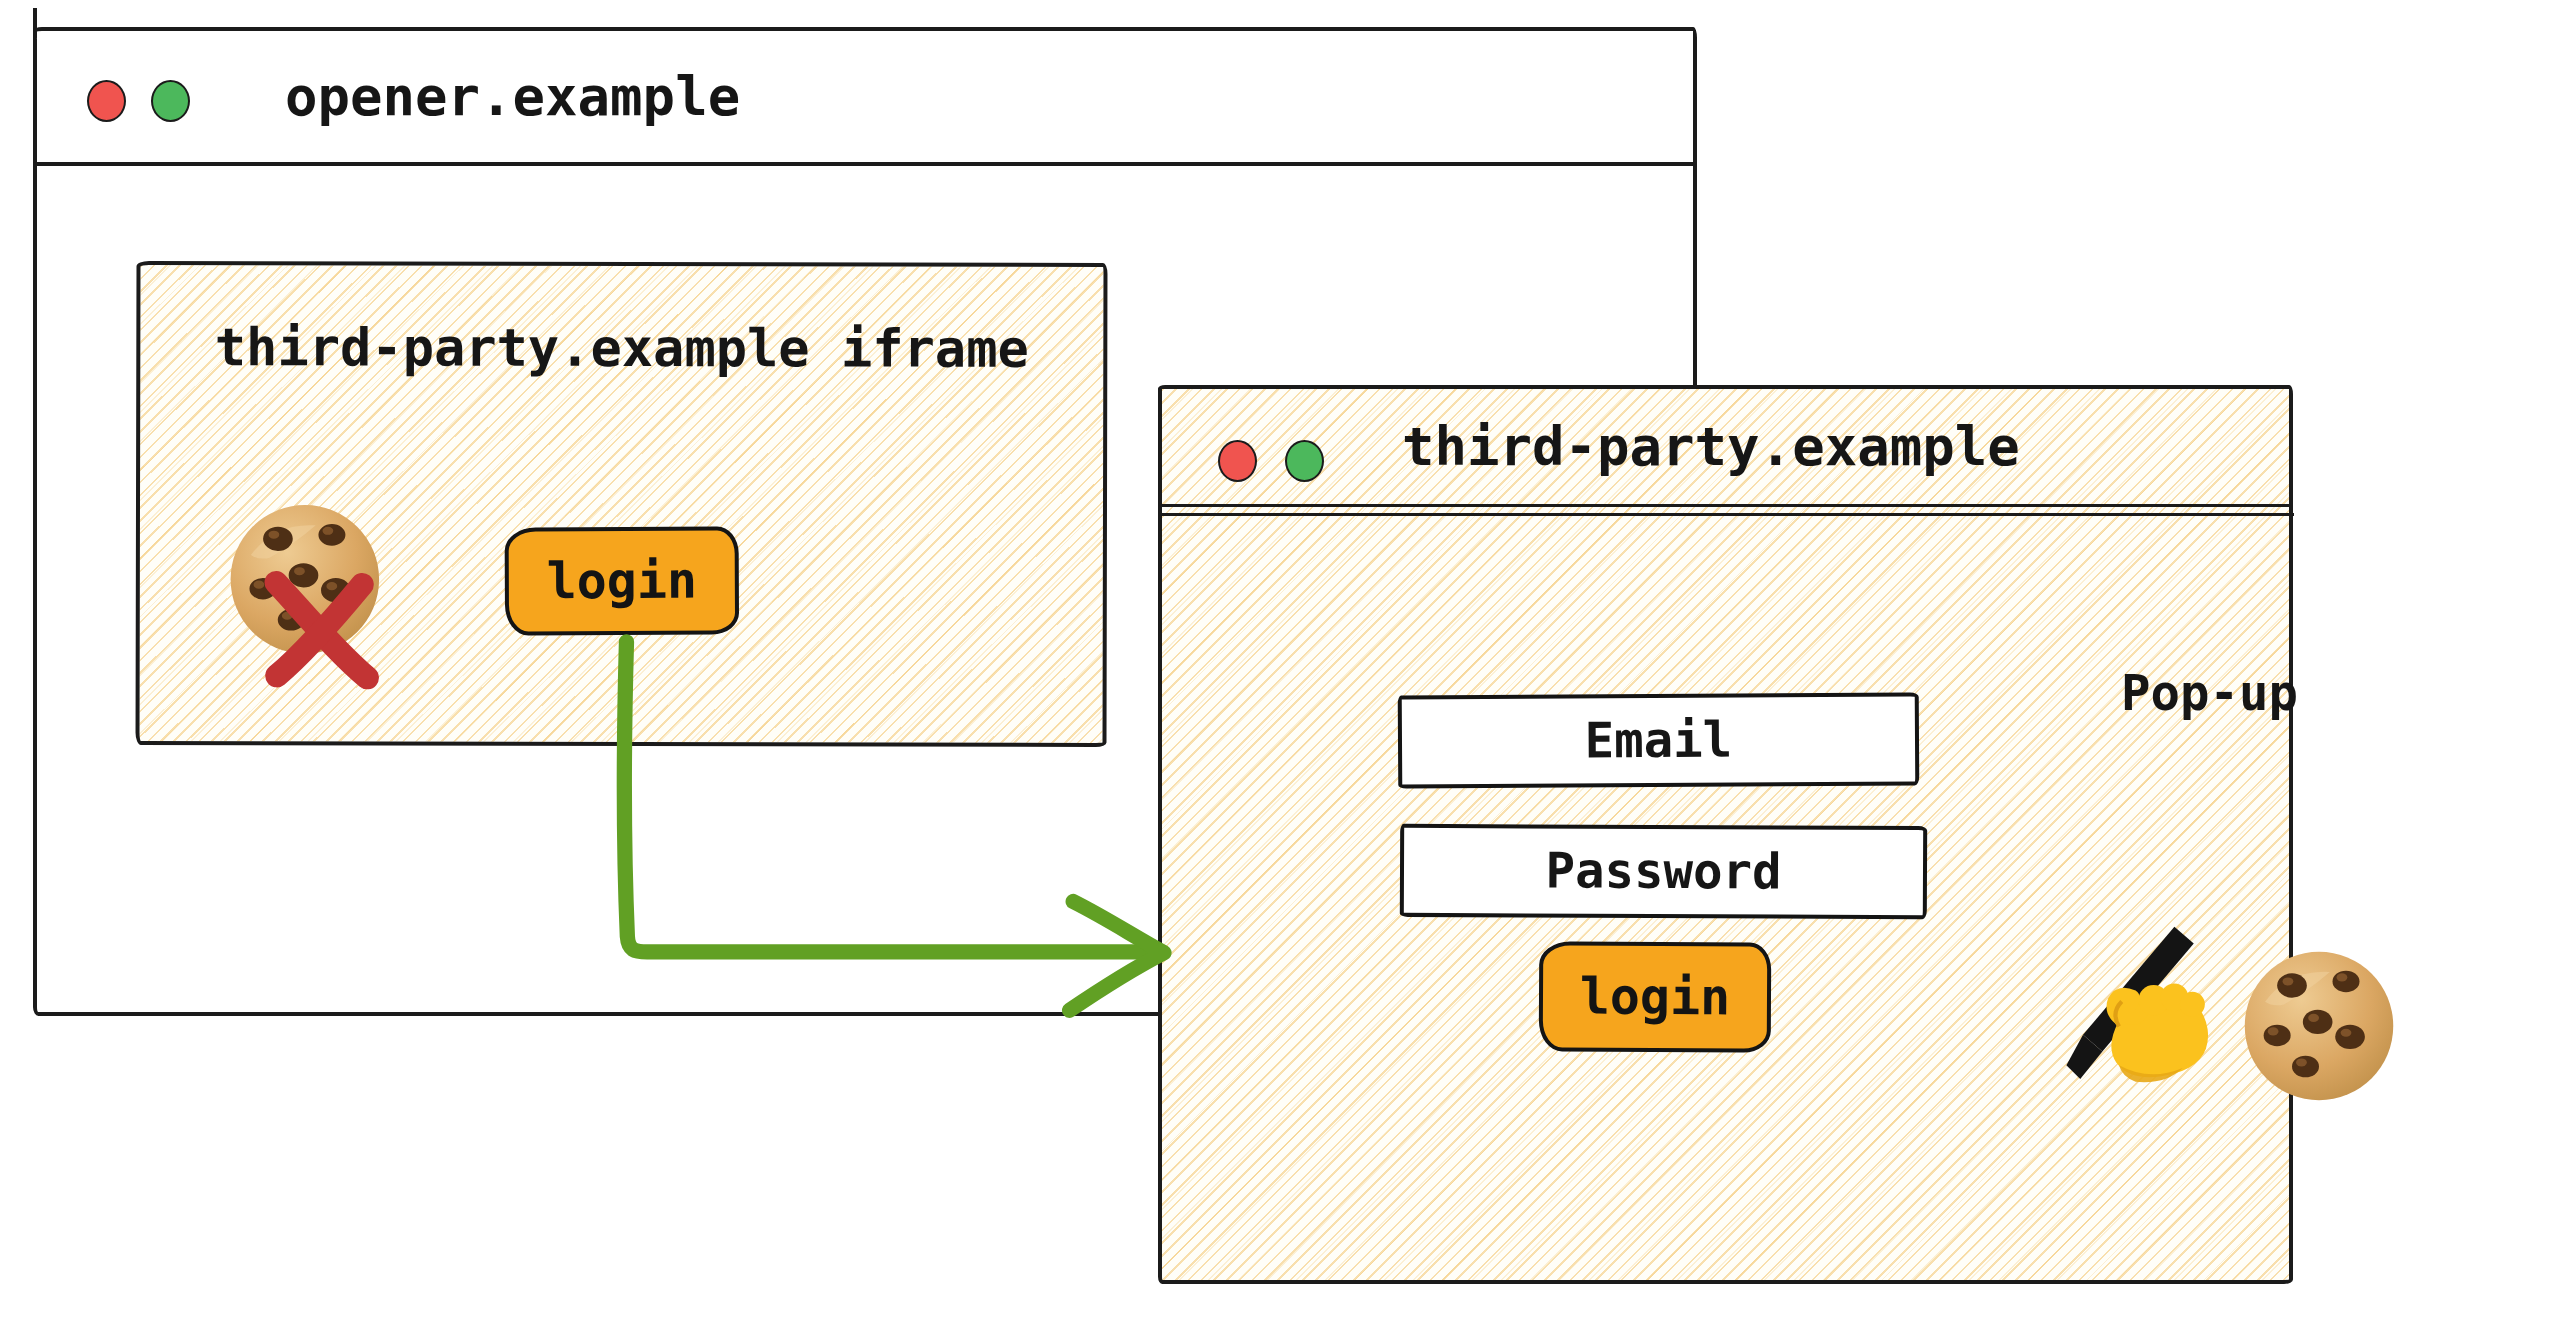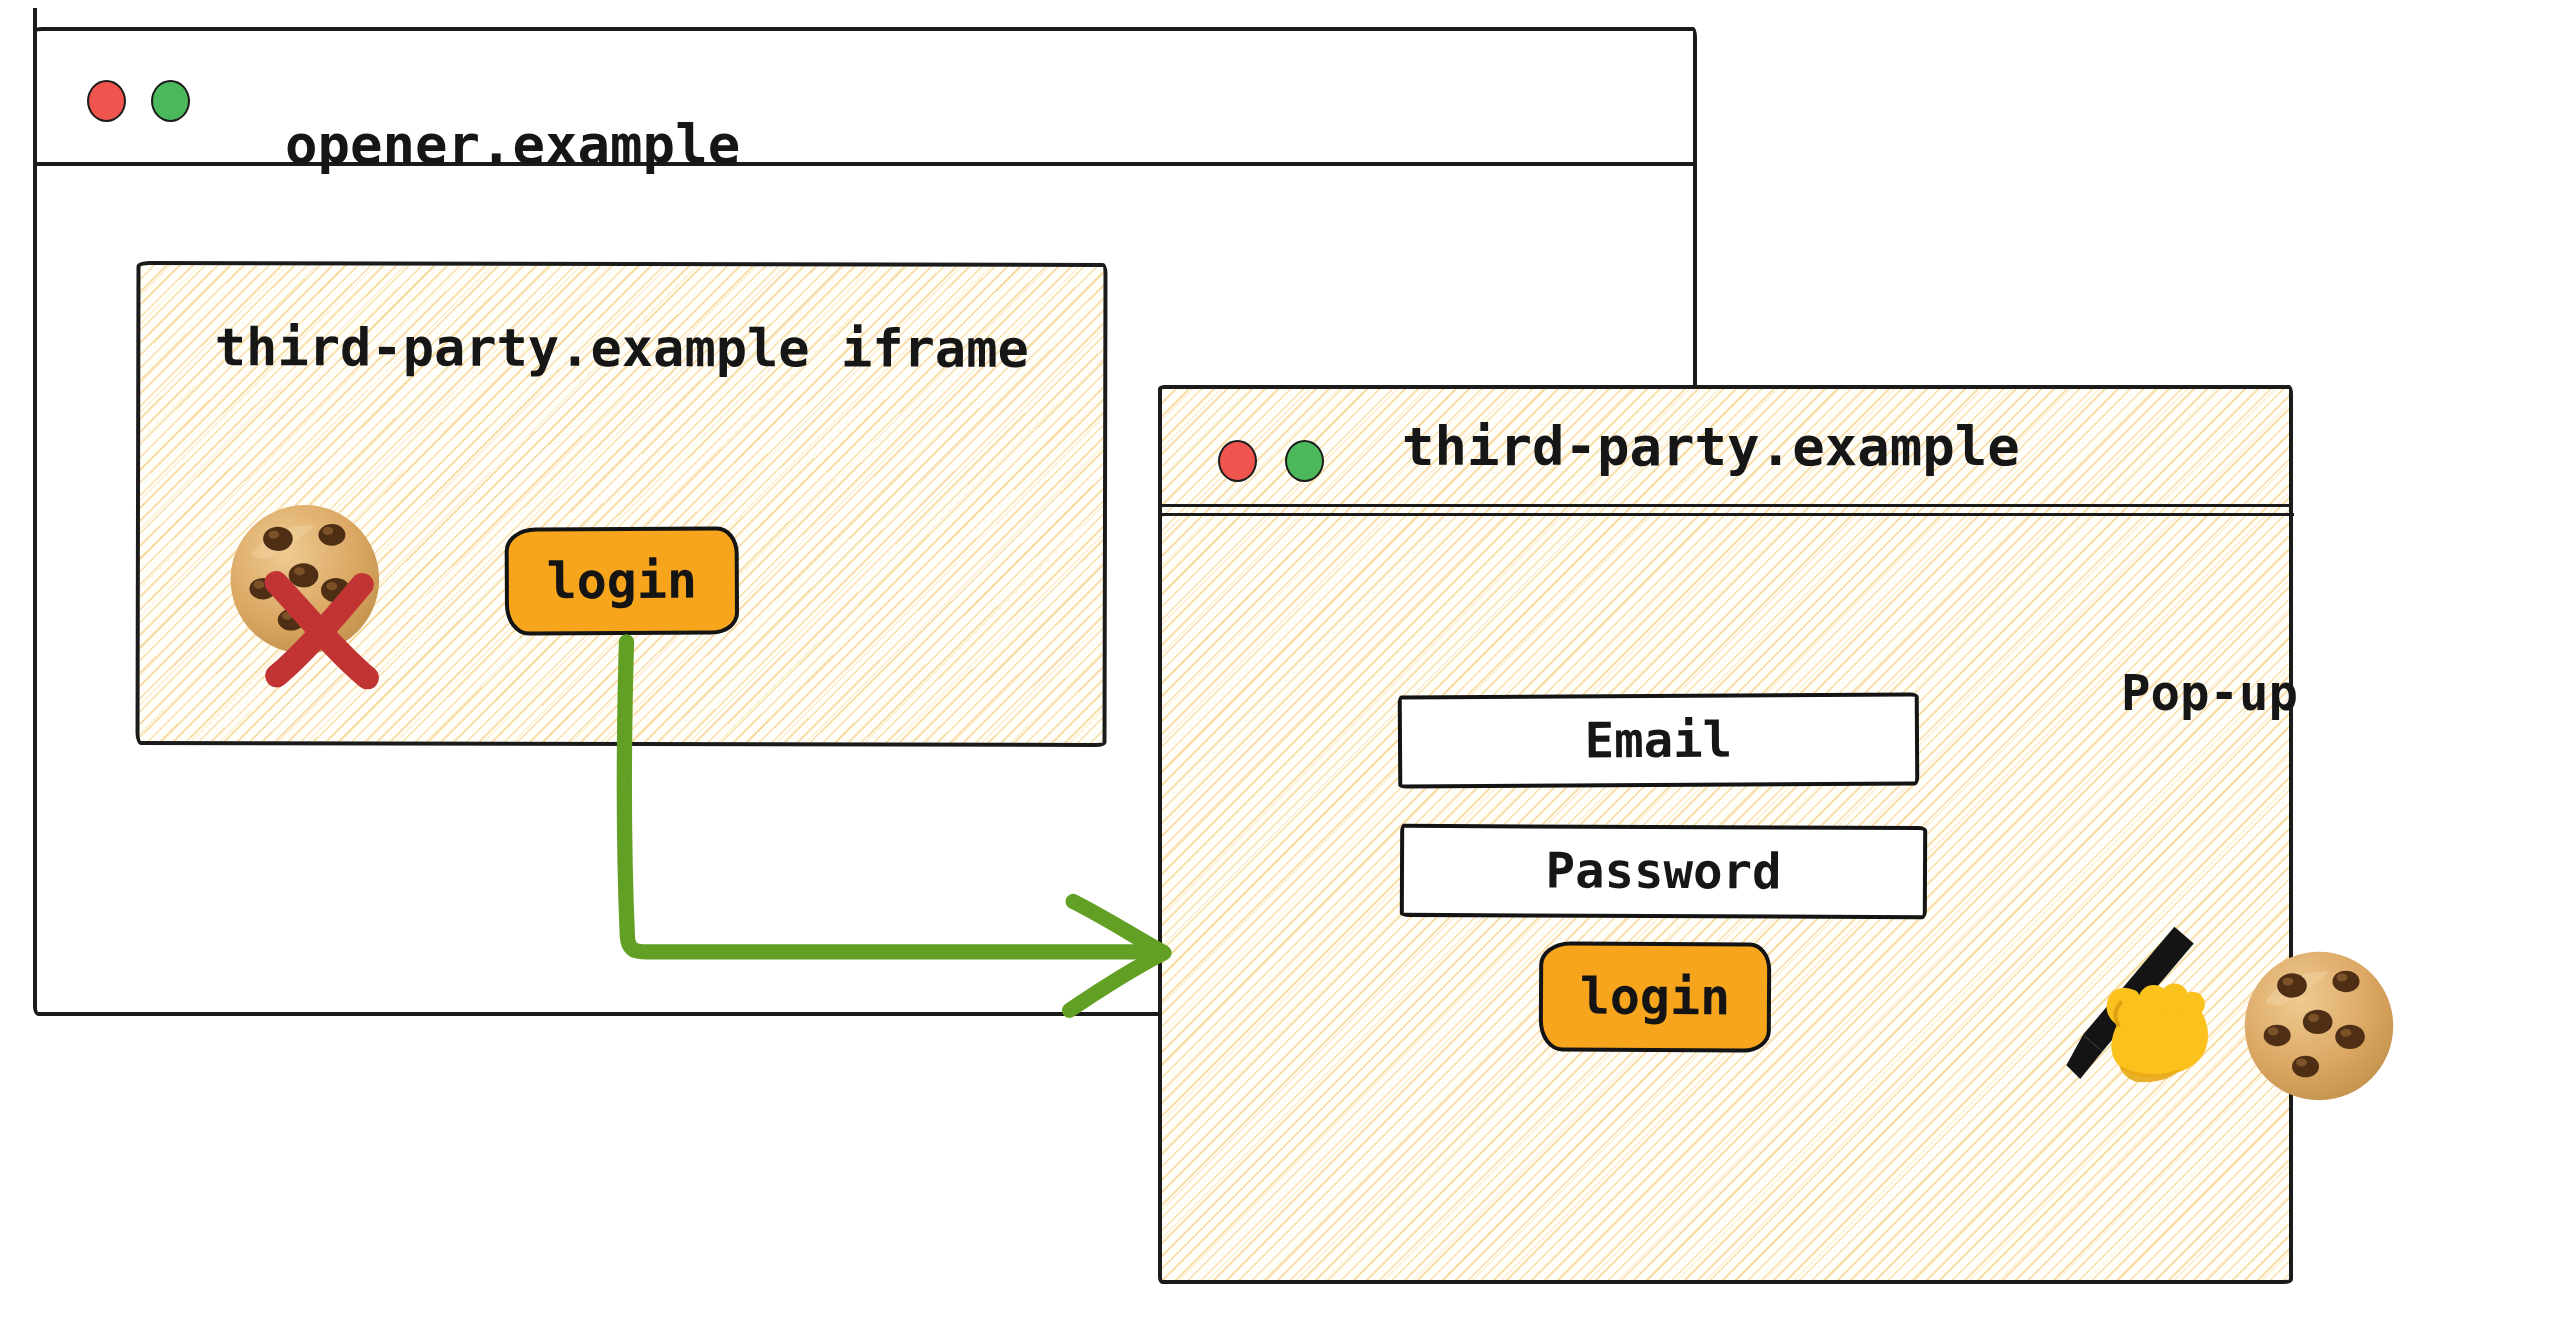--- a/index.html
+++ b/index.html
@@ -111,21 +111,21 @@
     z-index: 40; pointer-events: none;
   }
 </style>
 </head>
 <body>
 
 <div id="opener" class="abs ink-border">
   <div id="opener-titlebar" class="titlebar">
     <span class="dot dot-red" style="left:50px;  top:49px;"></span>
     <span class="dot dot-green" style="left:114px; top:49px;"></span>
-    <span class="win-title" style="left:248px;margin-top:48px;">opener.example</span>
+    <span class="win-title" style="left:248px;">opener.example</span>
   </div>
 
   <div id="iframe-box" class="abs ink-border hachure">
     <div id="iframe-title">third-party.example iframe</div>
 
     <span id="iframe-cookie" class="icon">
       <svg viewBox="0 0 120 120" width="162" height="162">
         <defs>
           <radialGradient id="ckA" cx="0.38" cy="0.32" r="0.85">
             <stop offset="0" stop-color="#EECB92"></stop>

